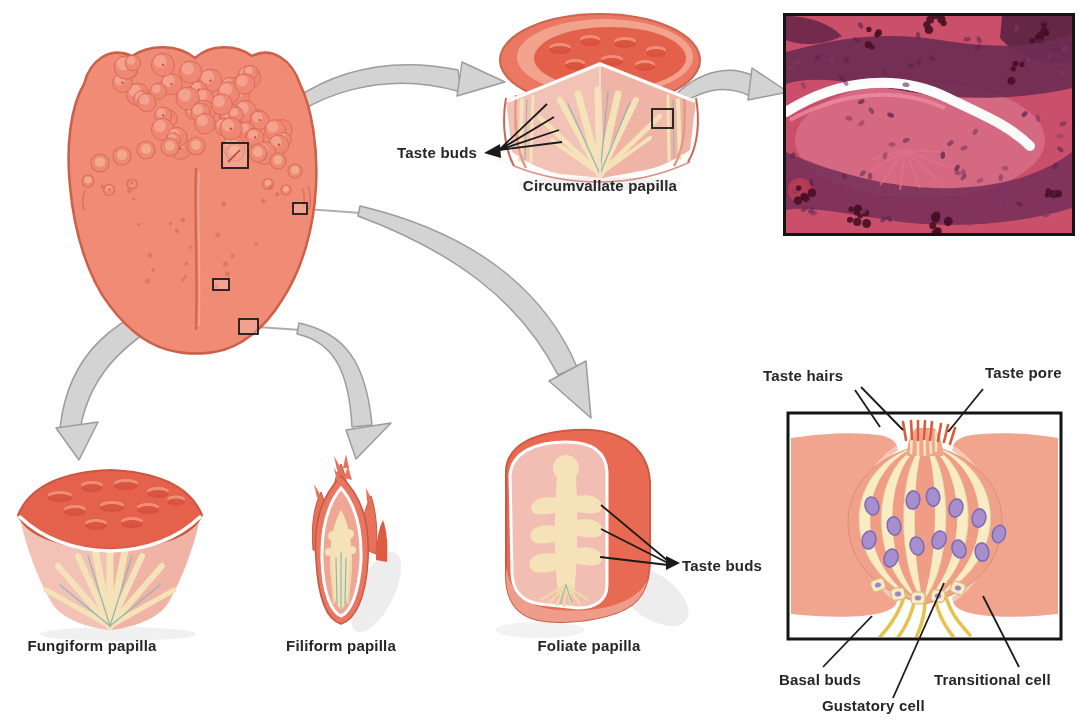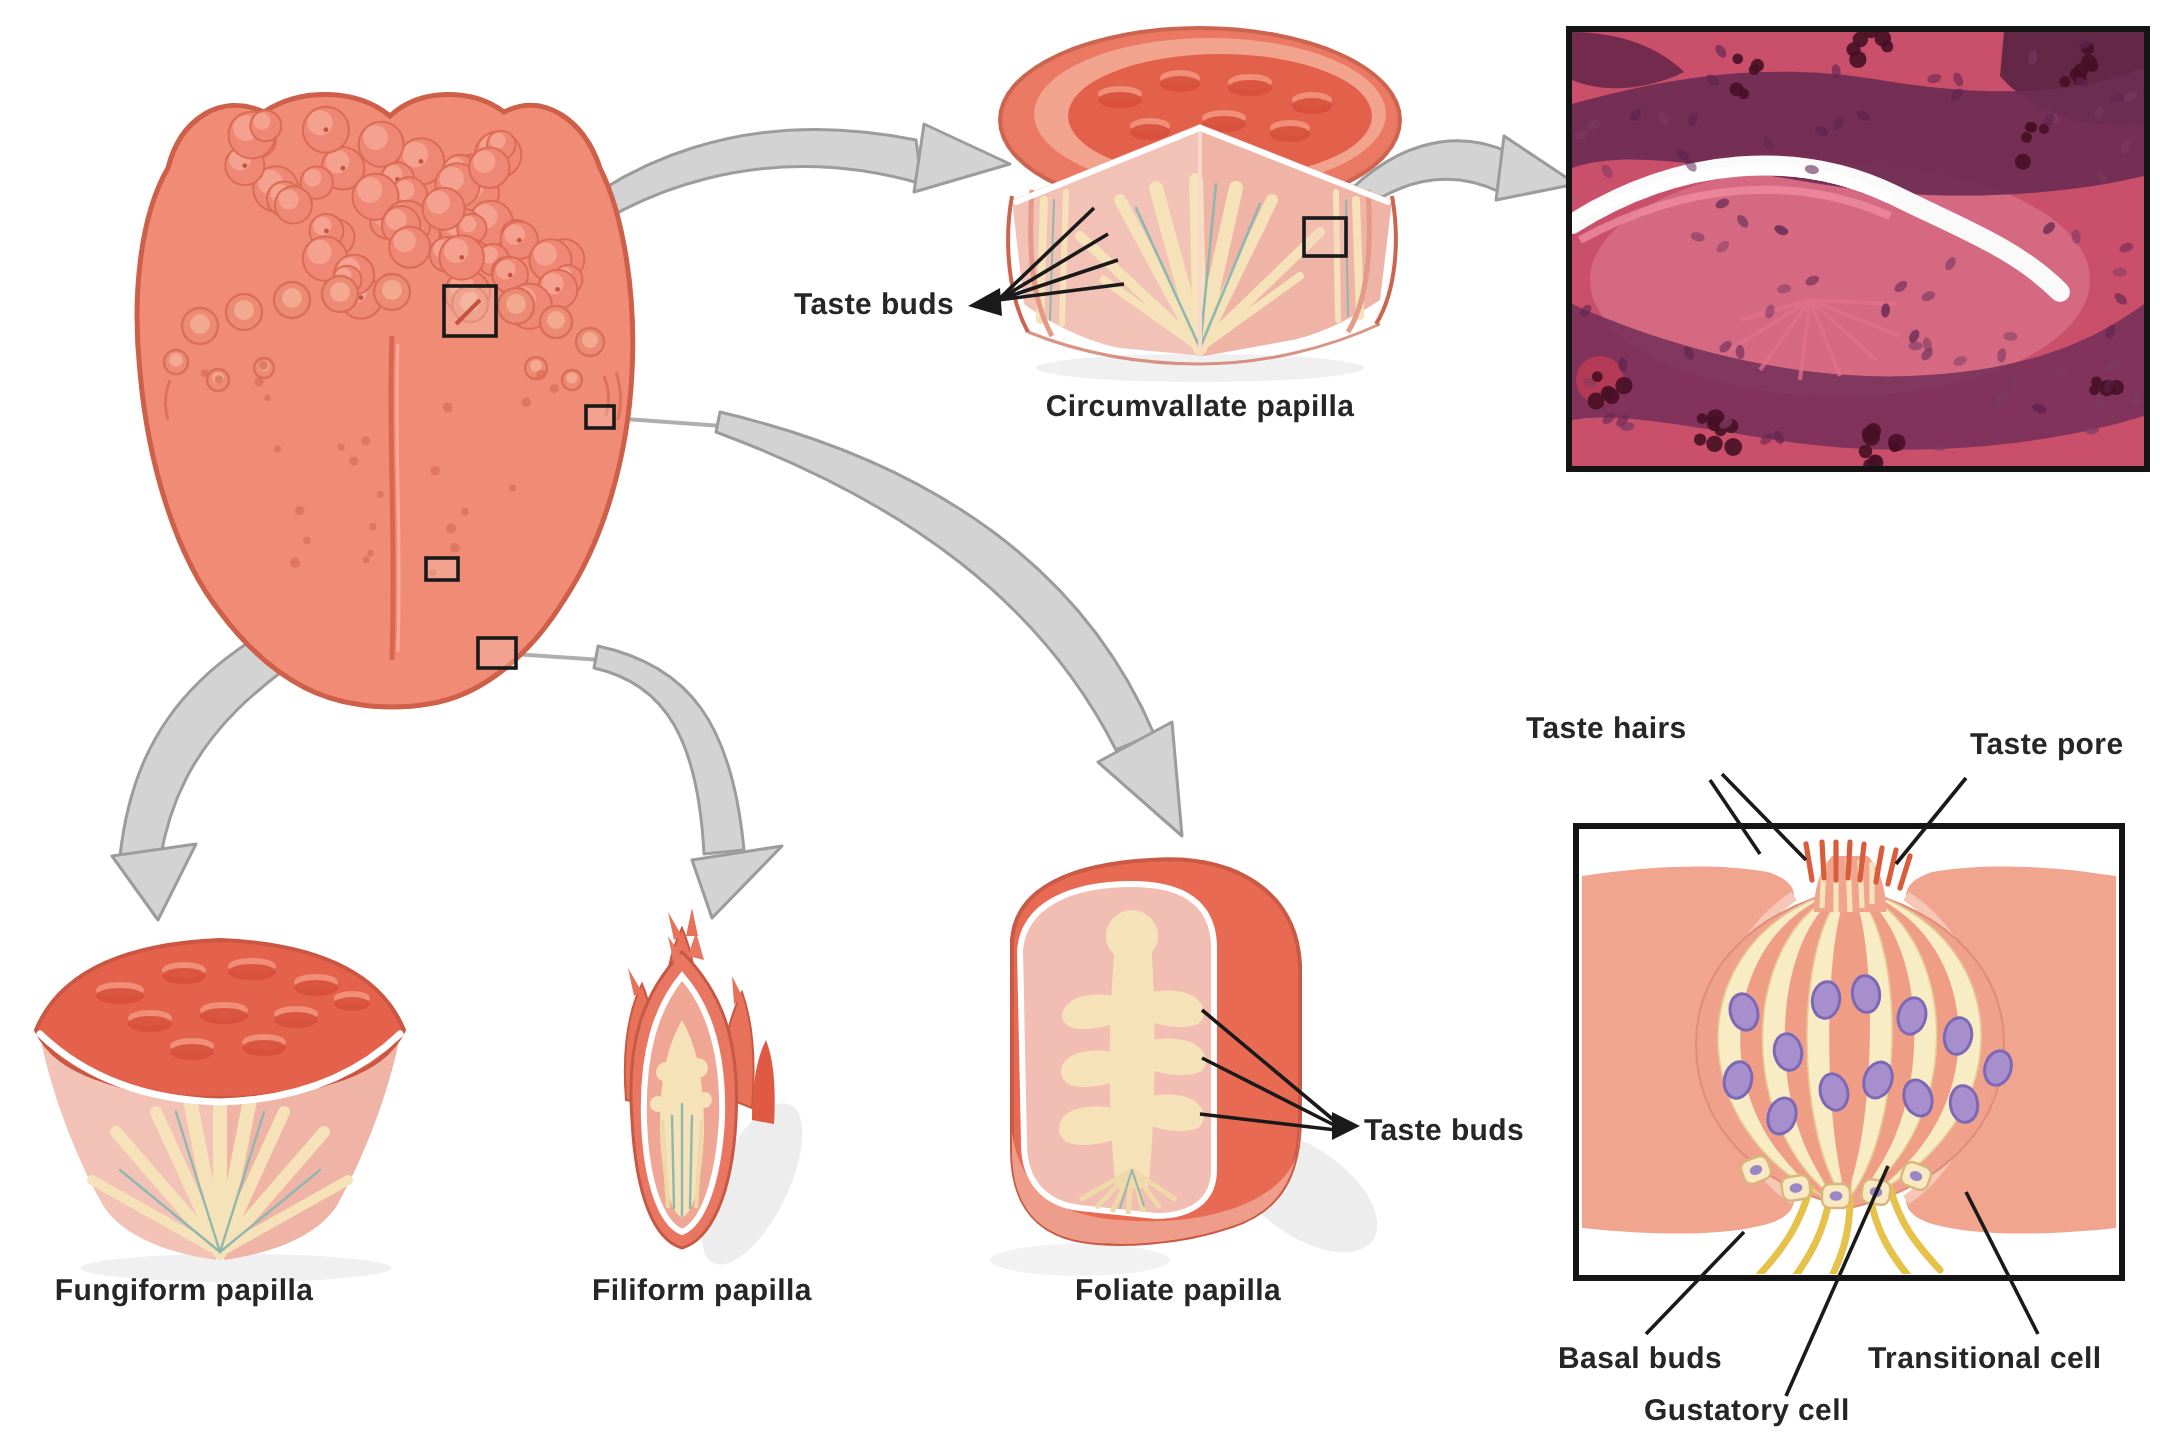--- a/index.html
+++ b/index.html
@@ -685,24 +685,24 @@
     <path class="ptr" d="M855,390 L880,427"></path>
     <path class="ptr" d="M861,387 L903,430"></path>
     <path class="ptr" d="M983,389 L948,432"></path>
     <path class="ptr" d="M823,667 L872,616"></path>
     <path class="ptr" d="M893,698 L944,583"></path>
     <path class="ptr" d="M1019,667 L983,596"></path>
   </g>
 </svg>
 
 <div class="lbl" style="left:397px;top:144px;">Taste buds</div>
-<div class="lbl centered" style="left:600px;top:195px;">Circumvallate papilla</div>
+<div class="lbl centered" style="left:600px;top:177px;">Circumvallate papilla</div>
 <div class="lbl centered" style="left:92px;top:637px;">Fungiform papilla</div>
-<div class="lbl centered" style="left:341px;top:637px;margin-left:10px;">Filiform papilla</div>
+<div class="lbl centered" style="left:341px;top:637px;">Filiform papilla</div>
 <div class="lbl centered" style="left:589px;top:637px;">Foliate papilla</div>
 <div class="lbl" style="left:682px;top:557px;">Taste buds</div>
-<div class="lbl" style="left:763px;top:356px;">Taste hairs</div>
+<div class="lbl" style="left:763px;top:367px;">Taste hairs</div>
 <div class="lbl" style="left:985px;top:364px;">Taste pore</div>
 <div class="lbl" style="left:779px;top:671px;">Basal buds</div>
 <div class="lbl" style="left:783px;top:697px;margin-left:39px;">Gustatory cell</div>
 <div class="lbl" style="left:934px;top:671px;">Transitional cell</div>
 
 </div>
 
 </body></html>

